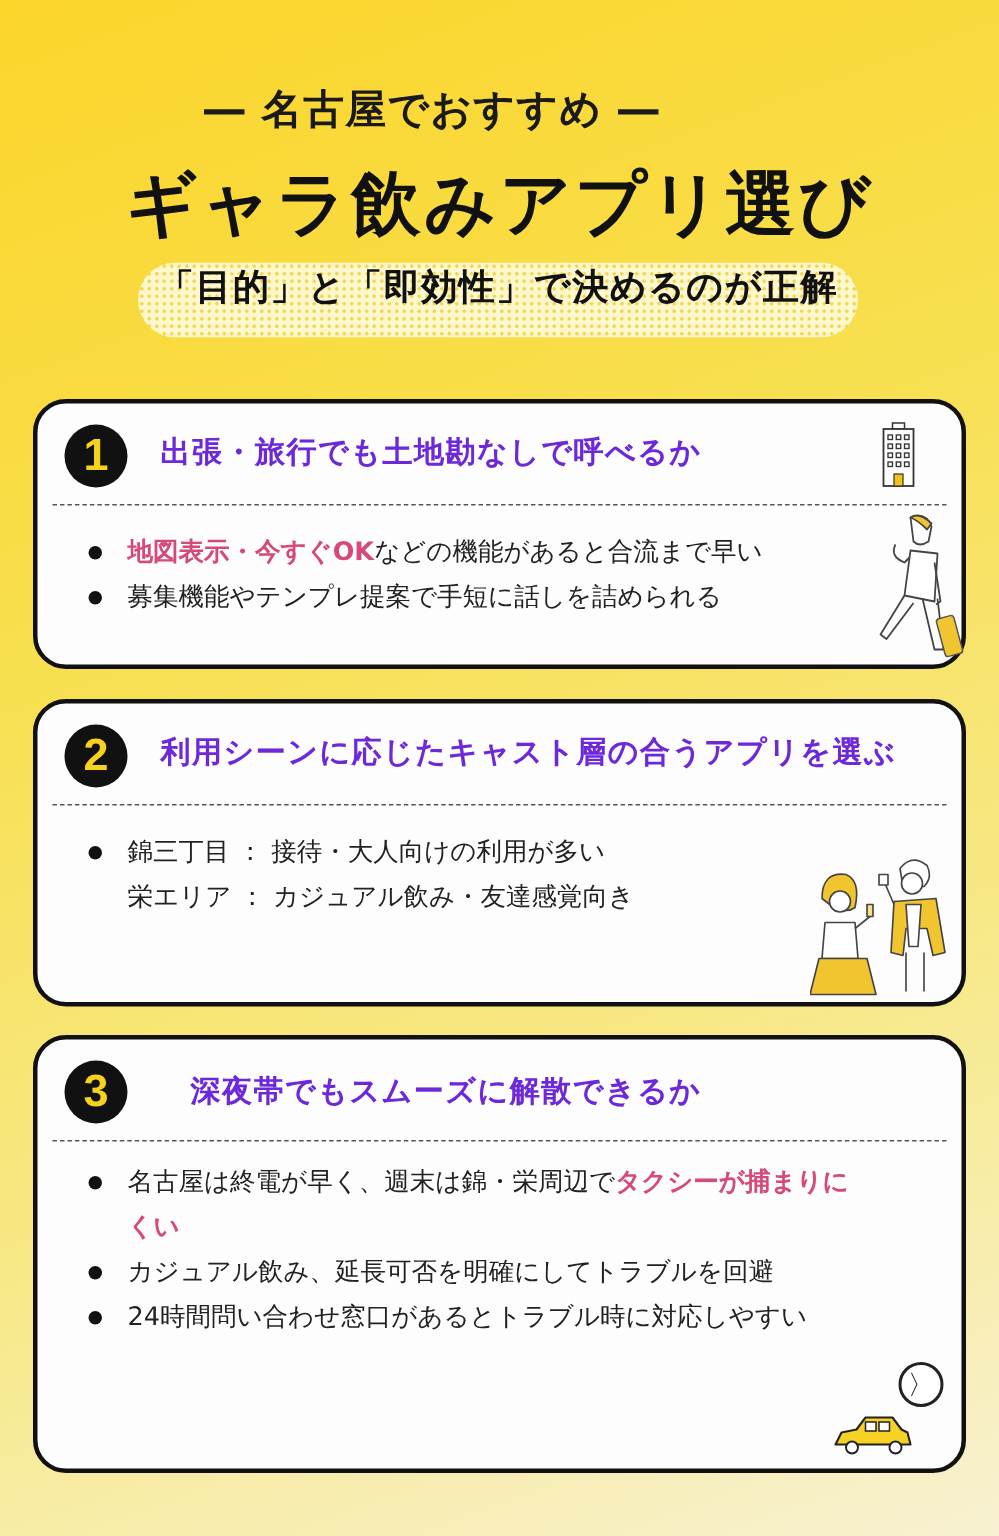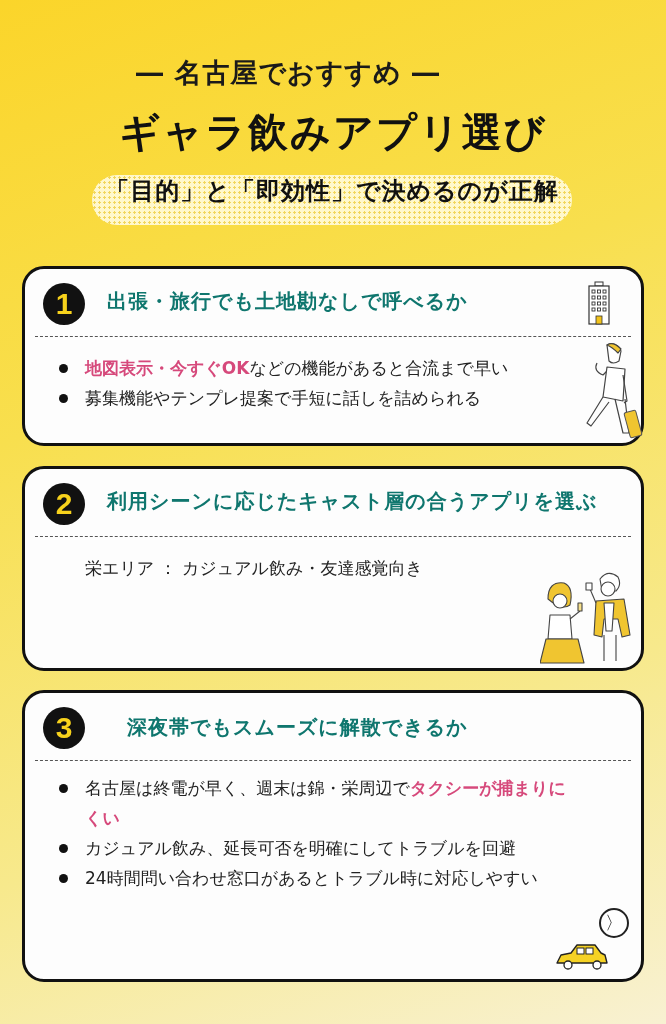--- a/index.html
+++ b/index.html
@@ -10,21 +10,21 @@
     position: relative;
     color: #1a1a1a;
   }
   .header { position: absolute; left: 0; top: 0; width: 666px; height: 250px; text-align: center; }
   .kicker {
     position: absolute; top: 55px; left: 0; width: 576px;
     font-size: 27px; font-weight: bold; letter-spacing: 1px; color: #1a1a1a;
   }
   .title {
     position: absolute; top: 105px; left: 0; width: 666px;
-    font-size: 40px; font-weight: bold; letter-spacing: 2px; color: #111;
+    font-size: 47px; font-weight: bold; letter-spacing: 2px; color: #111;
   }
   .subtitle-pill {
     position: absolute; top: 175px; left: 92px; width: 480px; height: 50px;
     border-radius: 25px;
     background-color: #fff8cc;
     background-image: radial-gradient(#f2d65a 1.2px, transparent 1.3px);
     background-size: 5px 5px;
     display: flex; align-items: flex-start; justify-content: center;
   }
   .subtitle { font-size: 24px; font-weight: bold; color: #111; letter-spacing: 1px; }
@@ -37,21 +37,21 @@
   }
   .card1 { top: 266px; height: 180px; }
   .card2 { top: 466px; height: 205px; }
   .card3 { top: 690px; height: 292px; }
   .num-badge {
     position: absolute; left: 18px; top: 14px; width: 42px; height: 42px;
     border-radius: 50%; background: #111; color: #f7d21c;
     font-size: 30px; font-weight: bold; display: flex; align-items: center; justify-content: center;
     font-family: "Liberation Sans", sans-serif;
   }
-  .card-title { position: absolute; left: 82px; top: 19px; font-size: 20px; font-weight: bold; color: #0f766e; letter-spacing: 1px; white-space: nowrap; }
+  .card-title { position: absolute; left: 82px; top: 19px; font-size: 20px; font-weight: bold; color: #6d28d9; letter-spacing: 1px; white-space: nowrap; }
   .card3 .card-title { left: 102px; top: 21px; }
   .divider { position: absolute; left: 10px; right: 10px; top: 67px; border-top: 1.5px dashed #555; }
 
   .bullets { position: absolute; left: 32px; top: 84px; list-style: none; }
   .bullets li { position: relative; padding-left: 28px; font-size: 17px; line-height: 30px; color: #222; white-space: nowrap; }
   .bullets li.nobullet::before { display: none; }
   .bullets li::before {
     content: ""; position: absolute; left: 2px; top: 11px; width: 9px; height: 9px; border-radius: 50%; background: #111;
   }
   .card3 .bullets { top: 80px; }
@@ -115,20 +115,21 @@
     </g>
     <rect x="42" y="70" width="12" height="26" rx="2" fill="#f0c530" stroke="#555" stroke-width="1" transform="rotate(-15 48 83)"></rect>
   </svg>
 </div>
 
 <div class="card card2">
   <div class="num-badge">2</div>
   <div class="card-title">利用シーンに応じたキャスト層の合うアプリを選ぶ</div>
   <div class="divider"></div>
   <ul class="bullets">
+    <li><span>錦三丁目 ： 接待・大人向けの利用が多い</span></li>
     <li class="nobullet"><span>栄エリア ： カジュアル飲み・友達感覚向き</span></li>
   </ul>
   <svg class="illus" style="left:515px; top:100px;" width="100" height="96" viewBox="0 0 100 96">
     <g stroke="#444" stroke-width="1.1" fill="none" stroke-linejoin="round">
 
       <path d="M8 30 q0 -18 16 -16 q10 4 6 22 q-8 6 -22 -6z" fill="#f0c530"></path>
       <circle cx="20" cy="32" r="7" fill="#fff"></circle>
       <path d="M10 46 l20 0 l2 24 l-24 0 z" fill="#fff"></path>
       <path d="M6 70 l32 0 l6 24 l-44 0 z" fill="#f0c530"></path>
       <path d="M30 50 l10 -8"></path>

